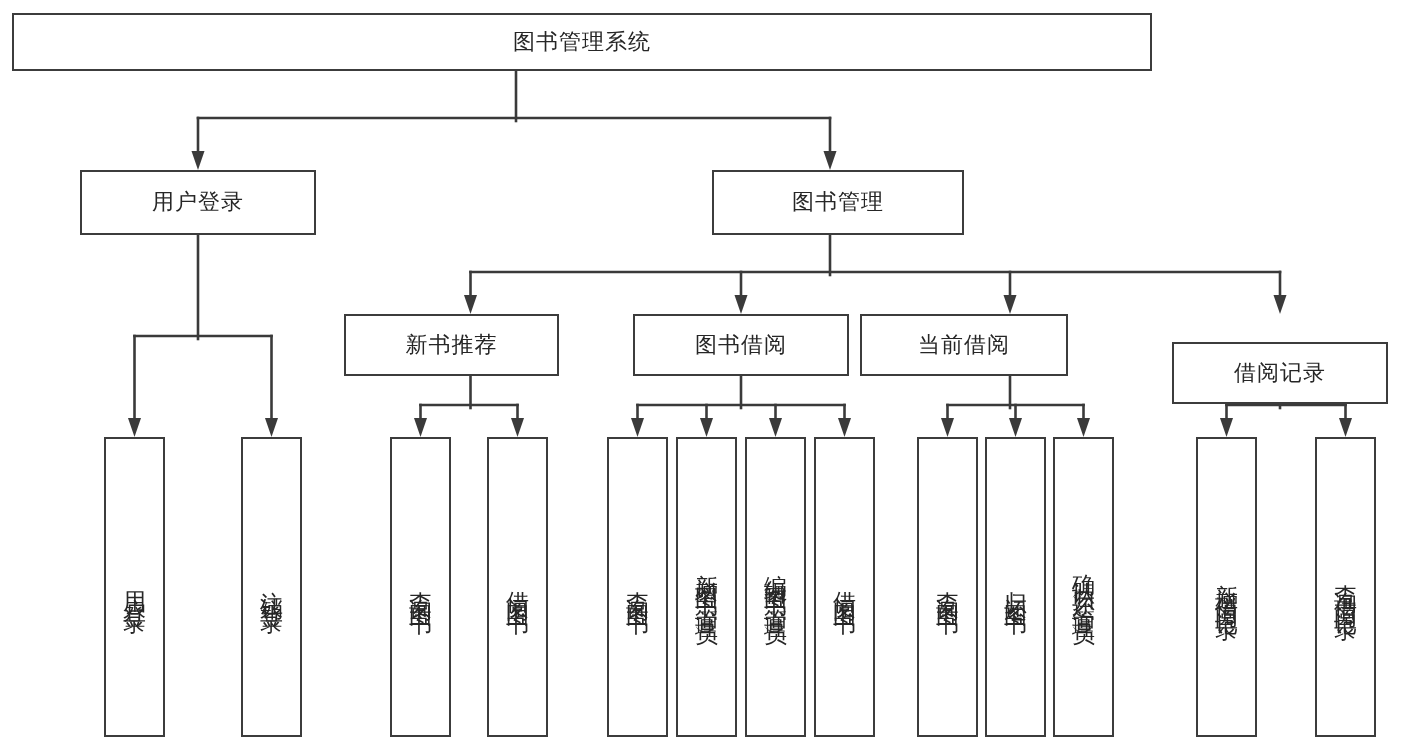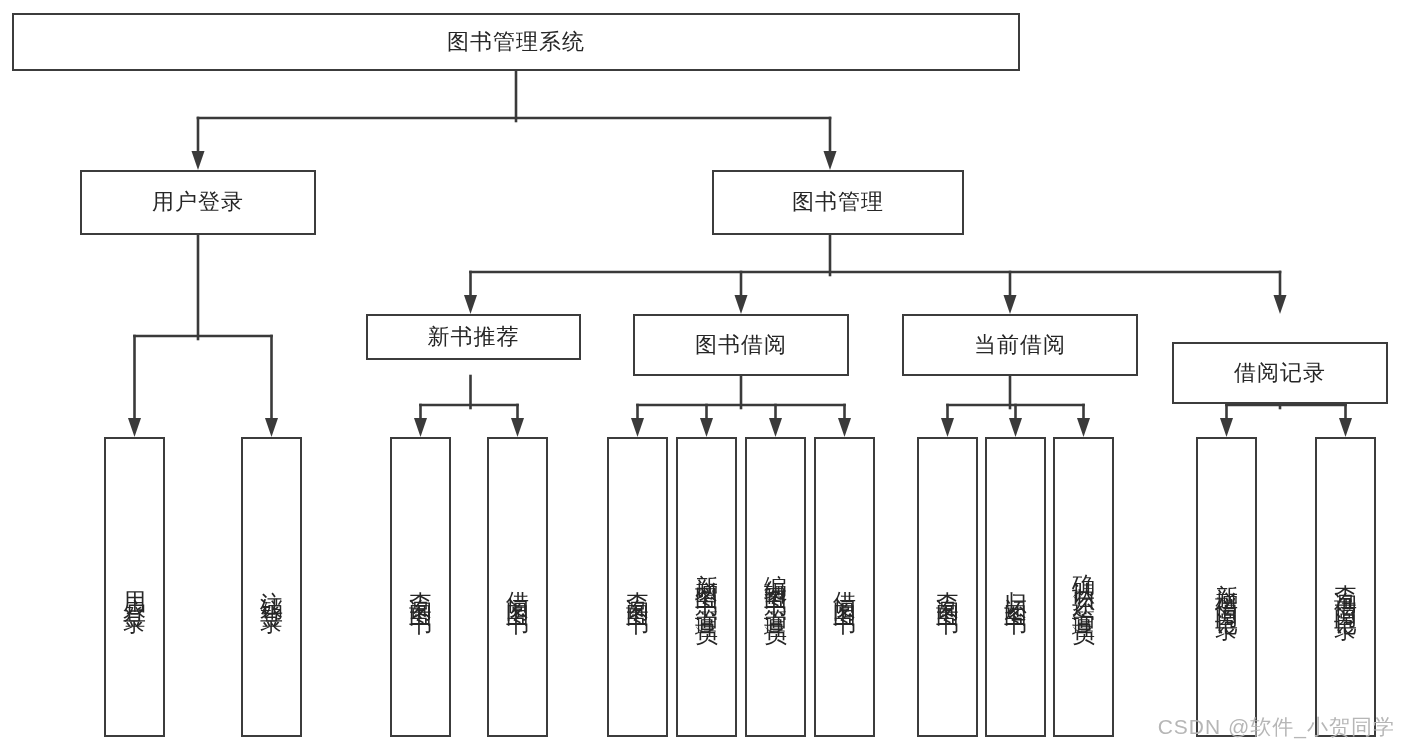--- a/index.html
+++ b/index.html
@@ -116,35 +116,34 @@
       <line x1="1280" y1="272" x2="1280" y2="297"></line>
       <polygon points="1273.5,295 1286.5,295 1280,314"></polygon>
       <line x1="1280" y1="376" x2="1280" y2="408"></line>
       <line x1="1226.5" y1="405" x2="1345.5" y2="405"></line>
       <line x1="1226.5" y1="405" x2="1226.5" y2="420"></line>
       <polygon points="1220,418 1233,418 1226.5,437"></polygon>
       <line x1="1345.5" y1="405" x2="1345.5" y2="420"></line>
       <polygon points="1339,418 1352,418 1345.5,437"></polygon>
     </svg>
   <div id="nodes">
-      <div class="node" style="left: 12px; top: 13px; width: 1008px; height: 58px;">图书管理系统</div>
+      <div class="node" style="left: 12px; top: 13px; width: 1140px; height: 58px;">图书管理系统</div>
       <div class="node" style="left: 80px; top: 170px; width: 236px; height: 65px;">用户登录</div>
       <div class="node vertical" style="left: 104px; top: 437px; width: 61px; height: 300px;">用户登录</div>
       <div class="node vertical" style="left: 241px; top: 437px; width: 61px; height: 300px;">注销登录</div>
       <div class="node" style="left: 712px; top: 170px; width: 252px; height: 65px;">图书管理</div>
-      <div class="node" style="left: 366px; top: 314px; width: 215px; height: 46px;">新书推荐</div>
+      <div class="node" style="left: 344px; top: 314px; width: 215px; height: 62px;">新书推荐</div>
       <div class="node vertical" style="left: 390px; top: 437px; width: 61px; height: 300px;">查询图书</div>
       <div class="node vertical" style="left: 487px; top: 437px; width: 61px; height: 300px;">借阅图书</div>
       <div class="node" style="left: 633px; top: 314px; width: 216px; height: 62px; text-align: center;">图书借阅</div>
       <div class="node vertical" style="left: 607px; top: 437px; width: 61px; height: 300px;">查询图书</div>
       <div class="node vertical" style="left: 676px; top: 437px; width: 61px; height: 300px;">新增图书（管理员）</div>
       <div class="node vertical" style="left: 745px; top: 437px; width: 61px; height: 300px;">编辑图书（管理员）</div>
       <div class="node vertical" style="left: 814px; top: 437px; width: 61px; height: 300px;">借阅图书</div>
-      <div class="node" style="left: 902px; top: 314px; width: 236px; height: 62px;">当前借阅</div>
+      <div class="node" style="left: 860px; top: 314px; width: 208px; height: 62px;">当前借阅</div>
       <div class="node vertical" style="left: 917px; top: 437px; width: 61px; height: 300px;">查询图书</div>
       <div class="node vertical" style="left: 985px; top: 437px; width: 61px; height: 300px;">归还图书</div>
       <div class="node vertical" style="left: 1053px; top: 437px; width: 61px; height: 300px;">确认归还（管理员）</div>
       <div class="node" style="left: 1172px; top: 314px; width: 216px; height: 62px; margin-top: 28px;">借阅记录</div>
       <div class="node vertical" style="left: 1196px; top: 437px; width: 61px; height: 300px;">新增借阅记录</div>
       <div class="node vertical" style="left: 1315px; top: 437px; width: 61px; height: 300px;">查询借阅记录</div>
     </div>
-  <div class="watermark">CSDN @软件_小贺同学</div>
 </div>
 
 </body></html>

